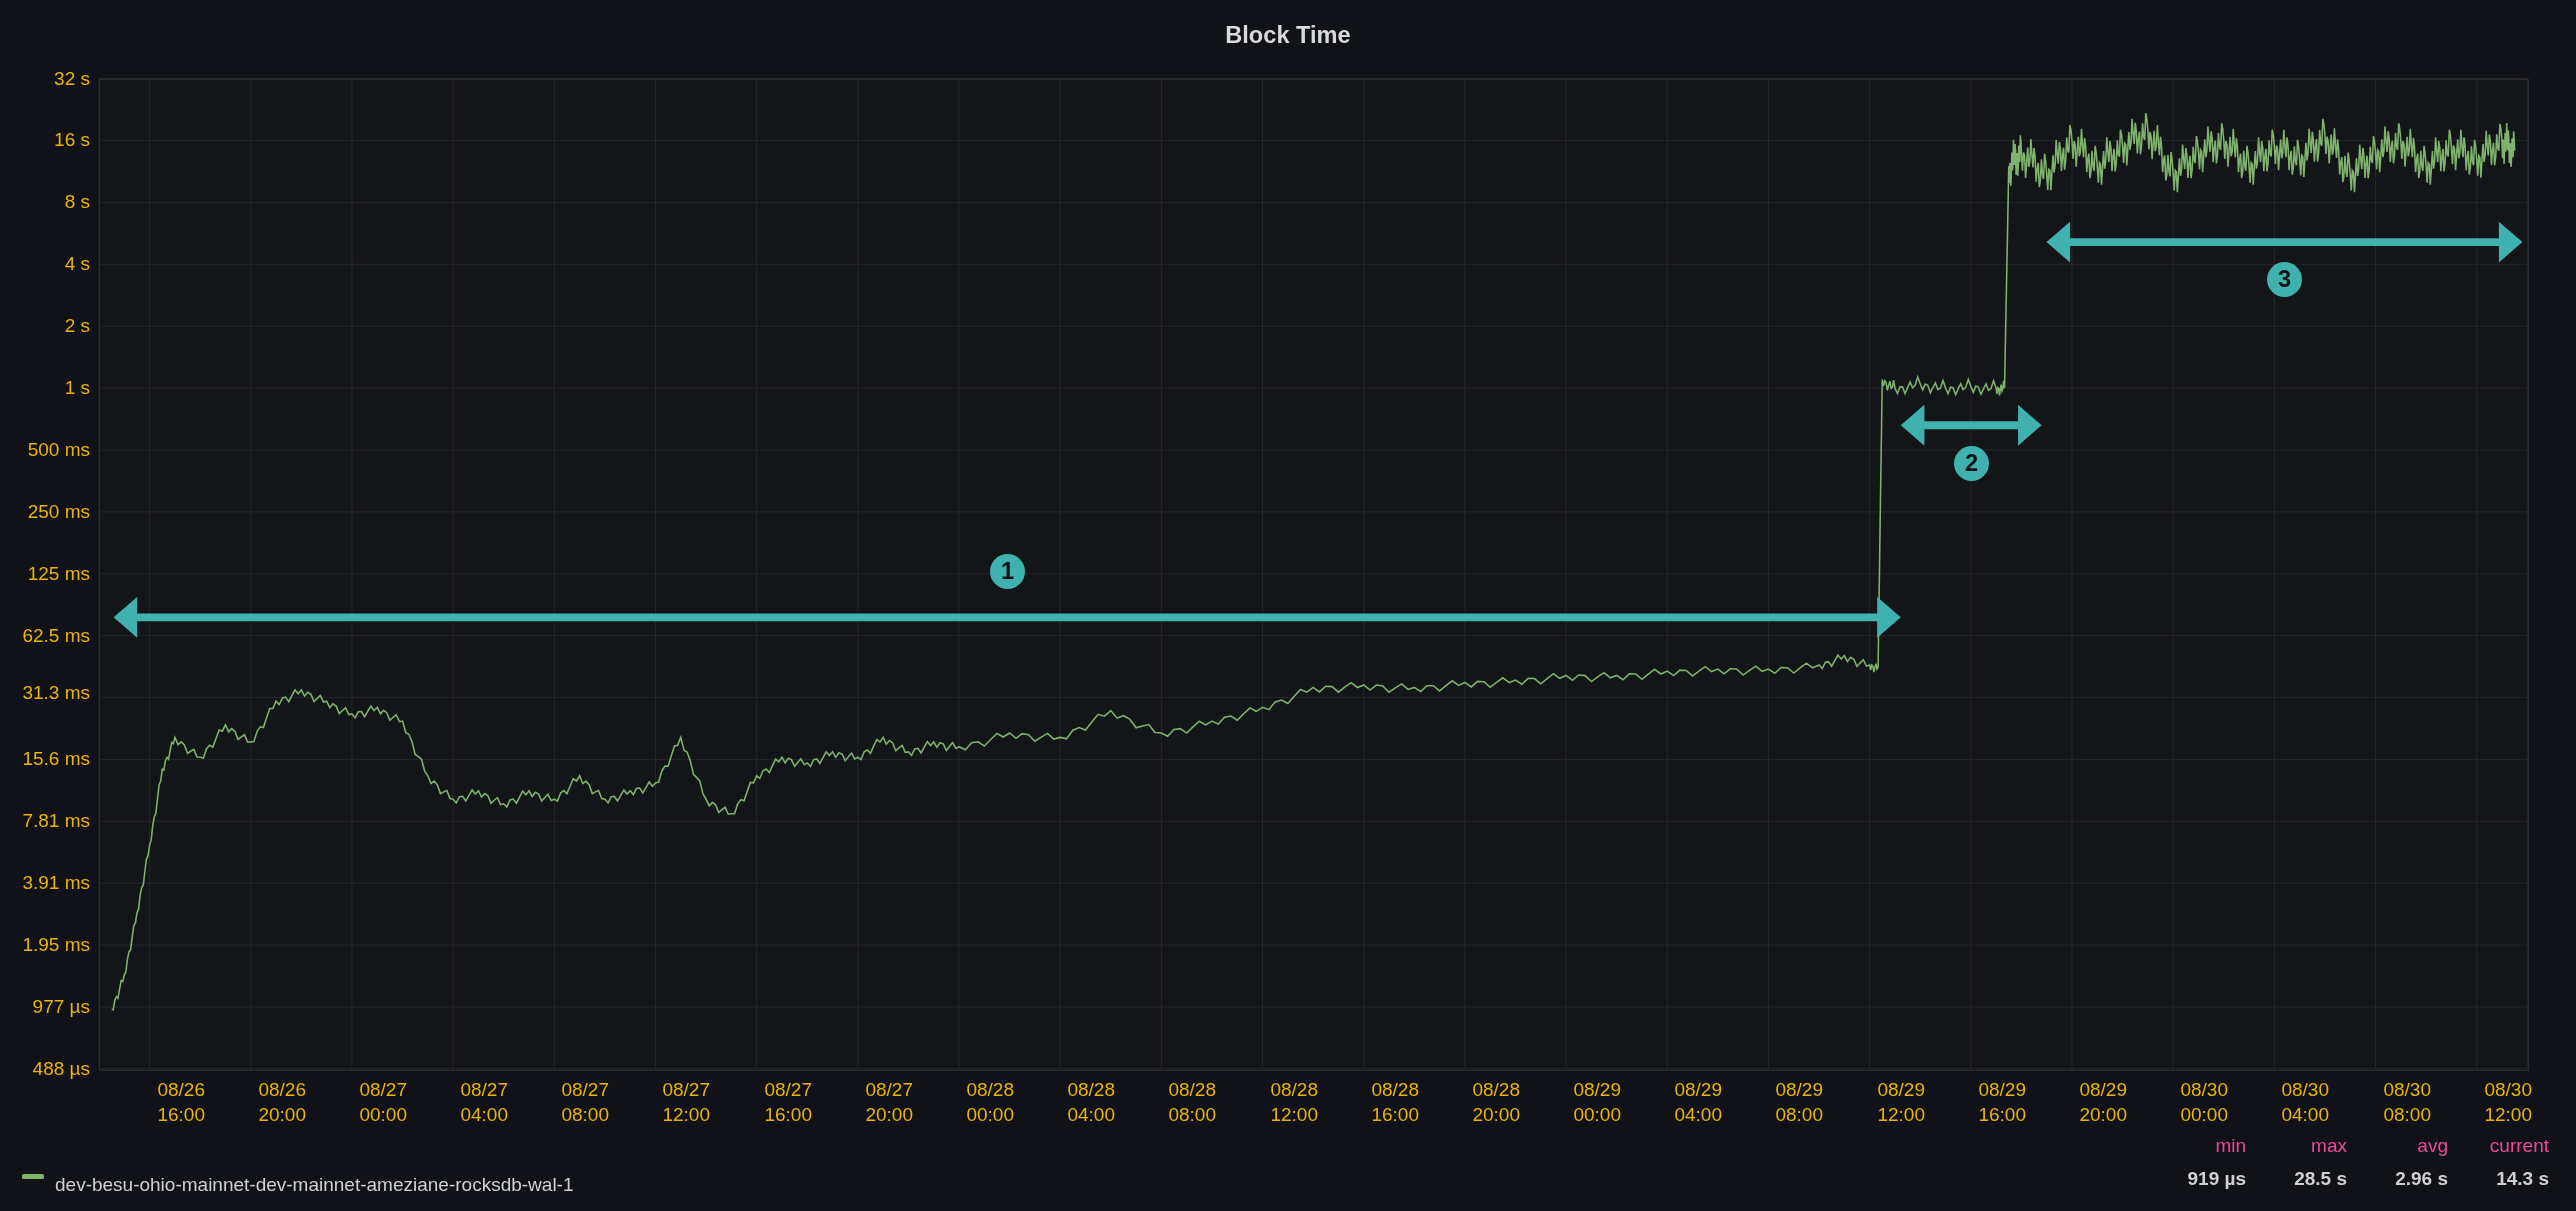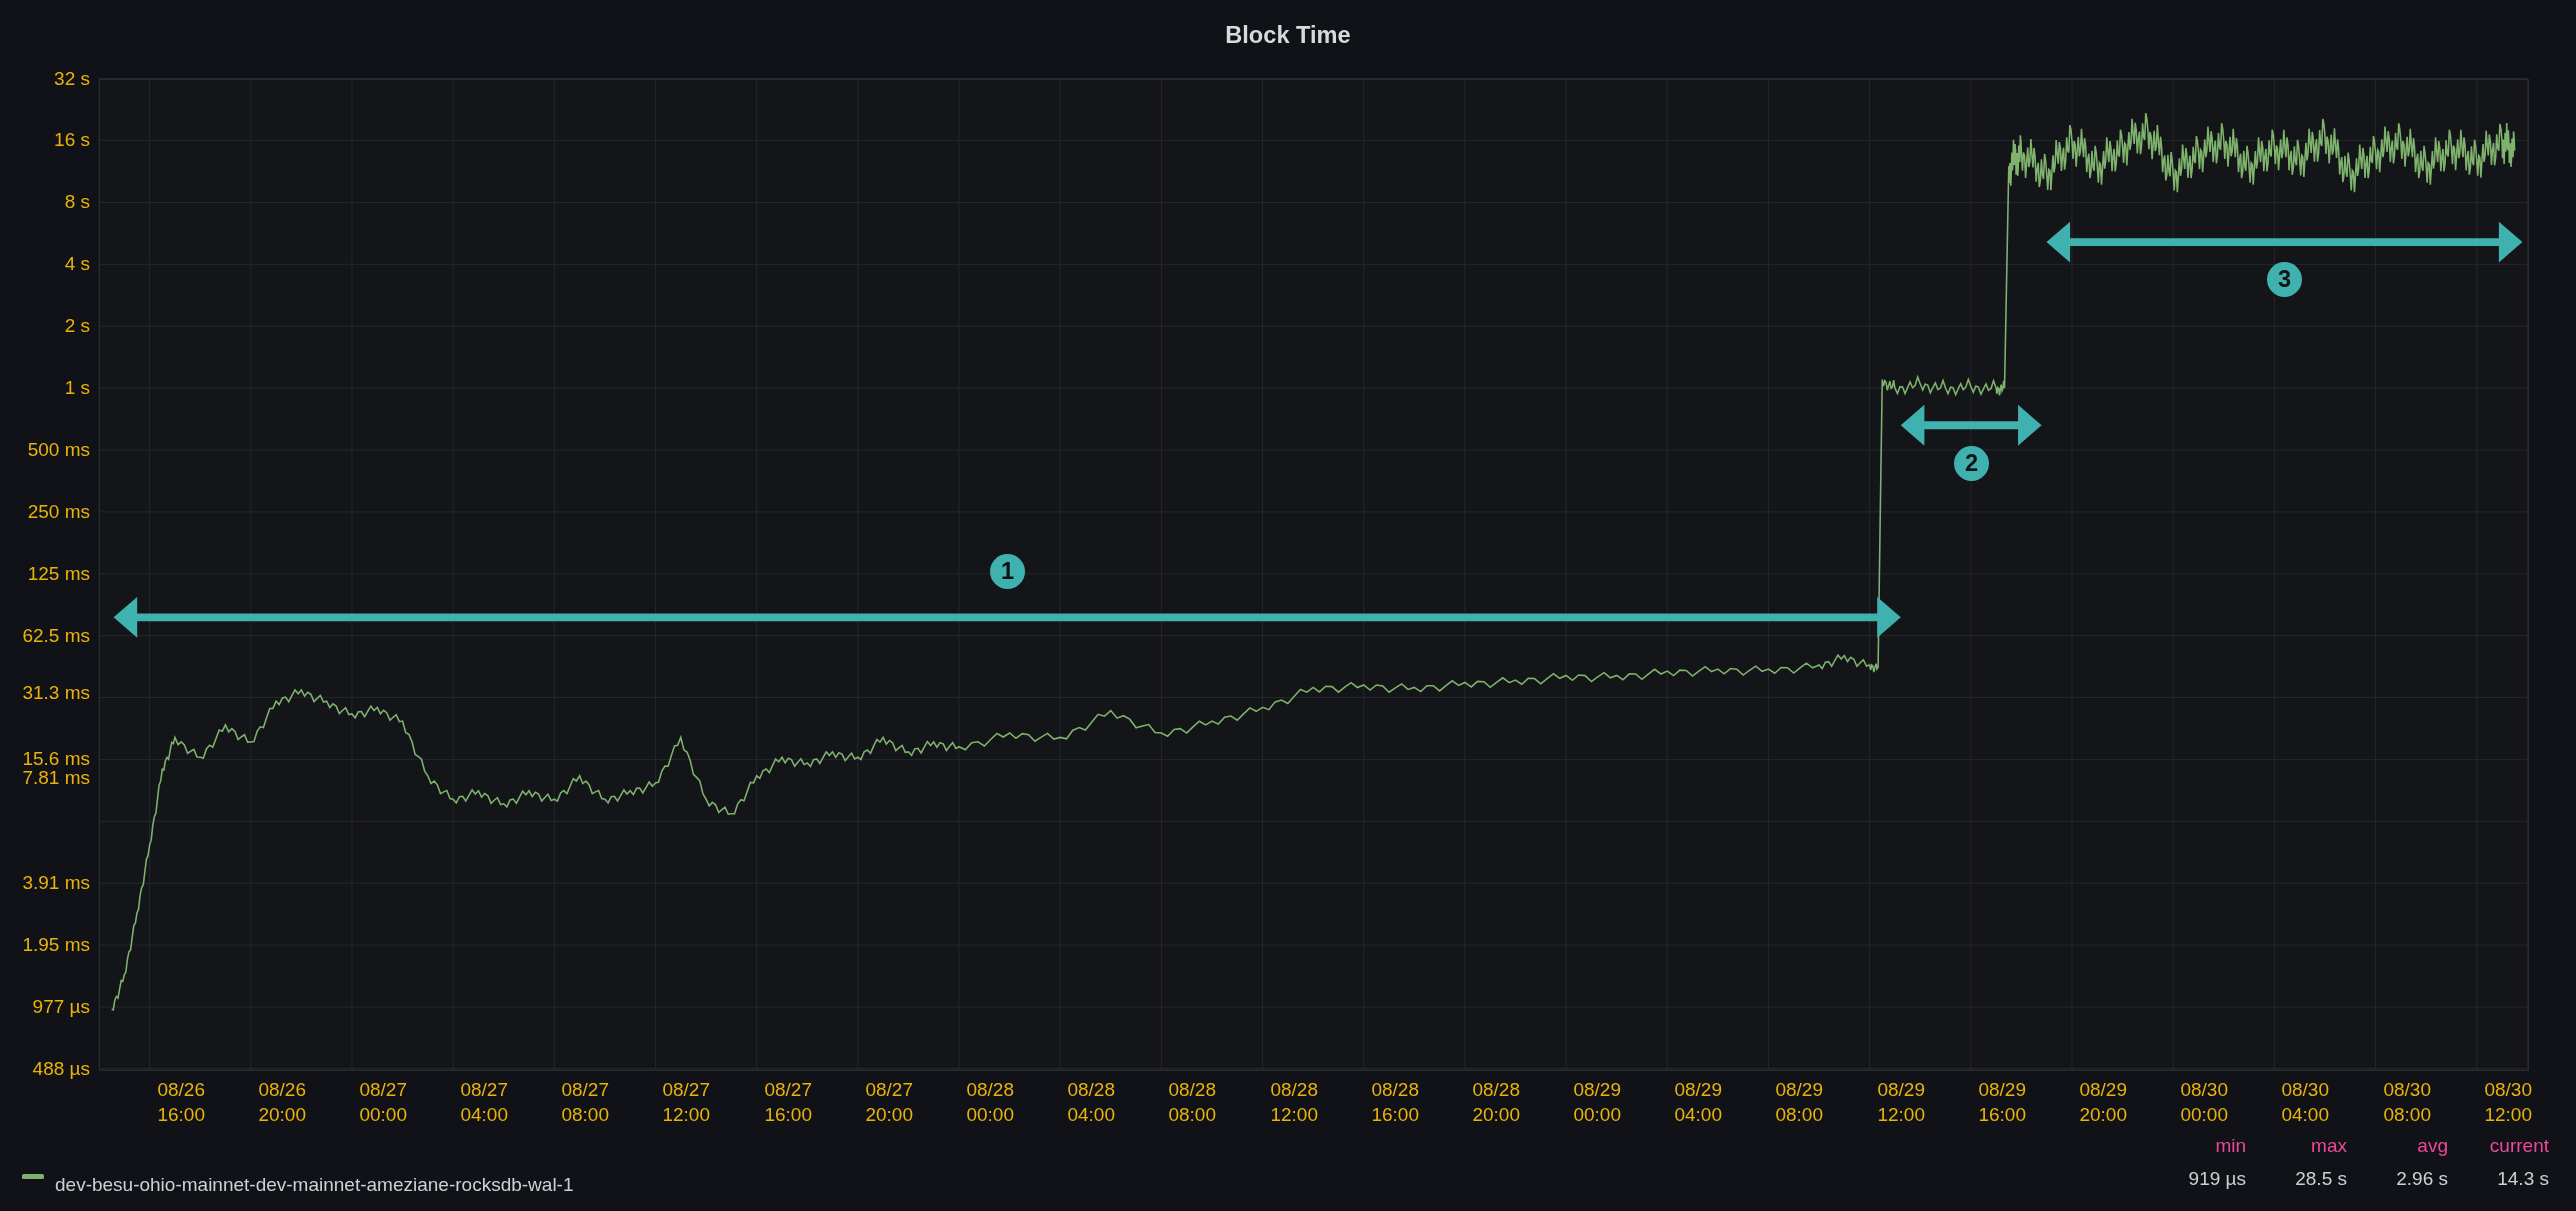--- a/index.html
+++ b/index.html
@@ -72,20 +72,21 @@
     color: #ec4899;
   }
   .stats-vals {
     position: absolute;
     right: 27px;
     bottom: 22px;
     display: flex;
     gap: 30px;
     font-size: 19px;
     color: #cfd0d3;
+    font-weight: bold;
   }
   .stats-head span, .stats-vals span { min-width: 71px; text-align: right; }
   .badge {
     position: absolute;
     width: 35px; height: 35px;
     border-radius: 50%;
     background: #3fb2b0;
     color: #111217;
     font-size: 23.6px;
     font-weight: 800;
@@ -171,21 +172,21 @@
   </div>
 
   <div class="legend">
     <div class="swatch"></div>
     <span>dev-besu-ohio-mainnet-dev-mainnet-ameziane-rocksdb-wal-1</span>
   </div>
 <div class="ytick" style="right: 2486px; top: 1058px;">488 µs</div>
     <div class="ytick" style="right: 2486px; top: 996px;">977 µs</div>
     <div class="ytick" style="right: 2486px; top: 934px;">1.95 ms</div>
     <div class="ytick" style="right: 2486px; top: 872px;">3.91 ms</div>
-    <div class="ytick" style="right: 2486px; top: 767px;">7.81 ms</div>
+    <div class="ytick" style="right: 2486px; top: 810px;">7.81 ms</div>
     <div class="ytick" style="right: 2486px; top: 748px;">15.6 ms</div>
     <div class="ytick" style="right: 2486px; top: 682px;">31.3 ms</div>
     <div class="ytick" style="right: 2486px; top: 625px;">62.5 ms</div>
     <div class="ytick" style="right: 2486px; top: 563px; margin-left: 7px;">125 ms</div>
     <div class="ytick" style="right: 2486px; top: 501px;">250 ms</div>
     <div class="ytick" style="right: 2486px; top: 439px;">500 ms</div>
     <div class="ytick" style="right: 2486px; top: 377px;">1 s</div>
     <div class="ytick" style="right: 2486px; top: 315px;">2 s</div>
     <div class="ytick" style="right: 2486px; top: 253px;">4 s</div>
     <div class="ytick" style="right: 2486px; top: 191px;">8 s</div>

